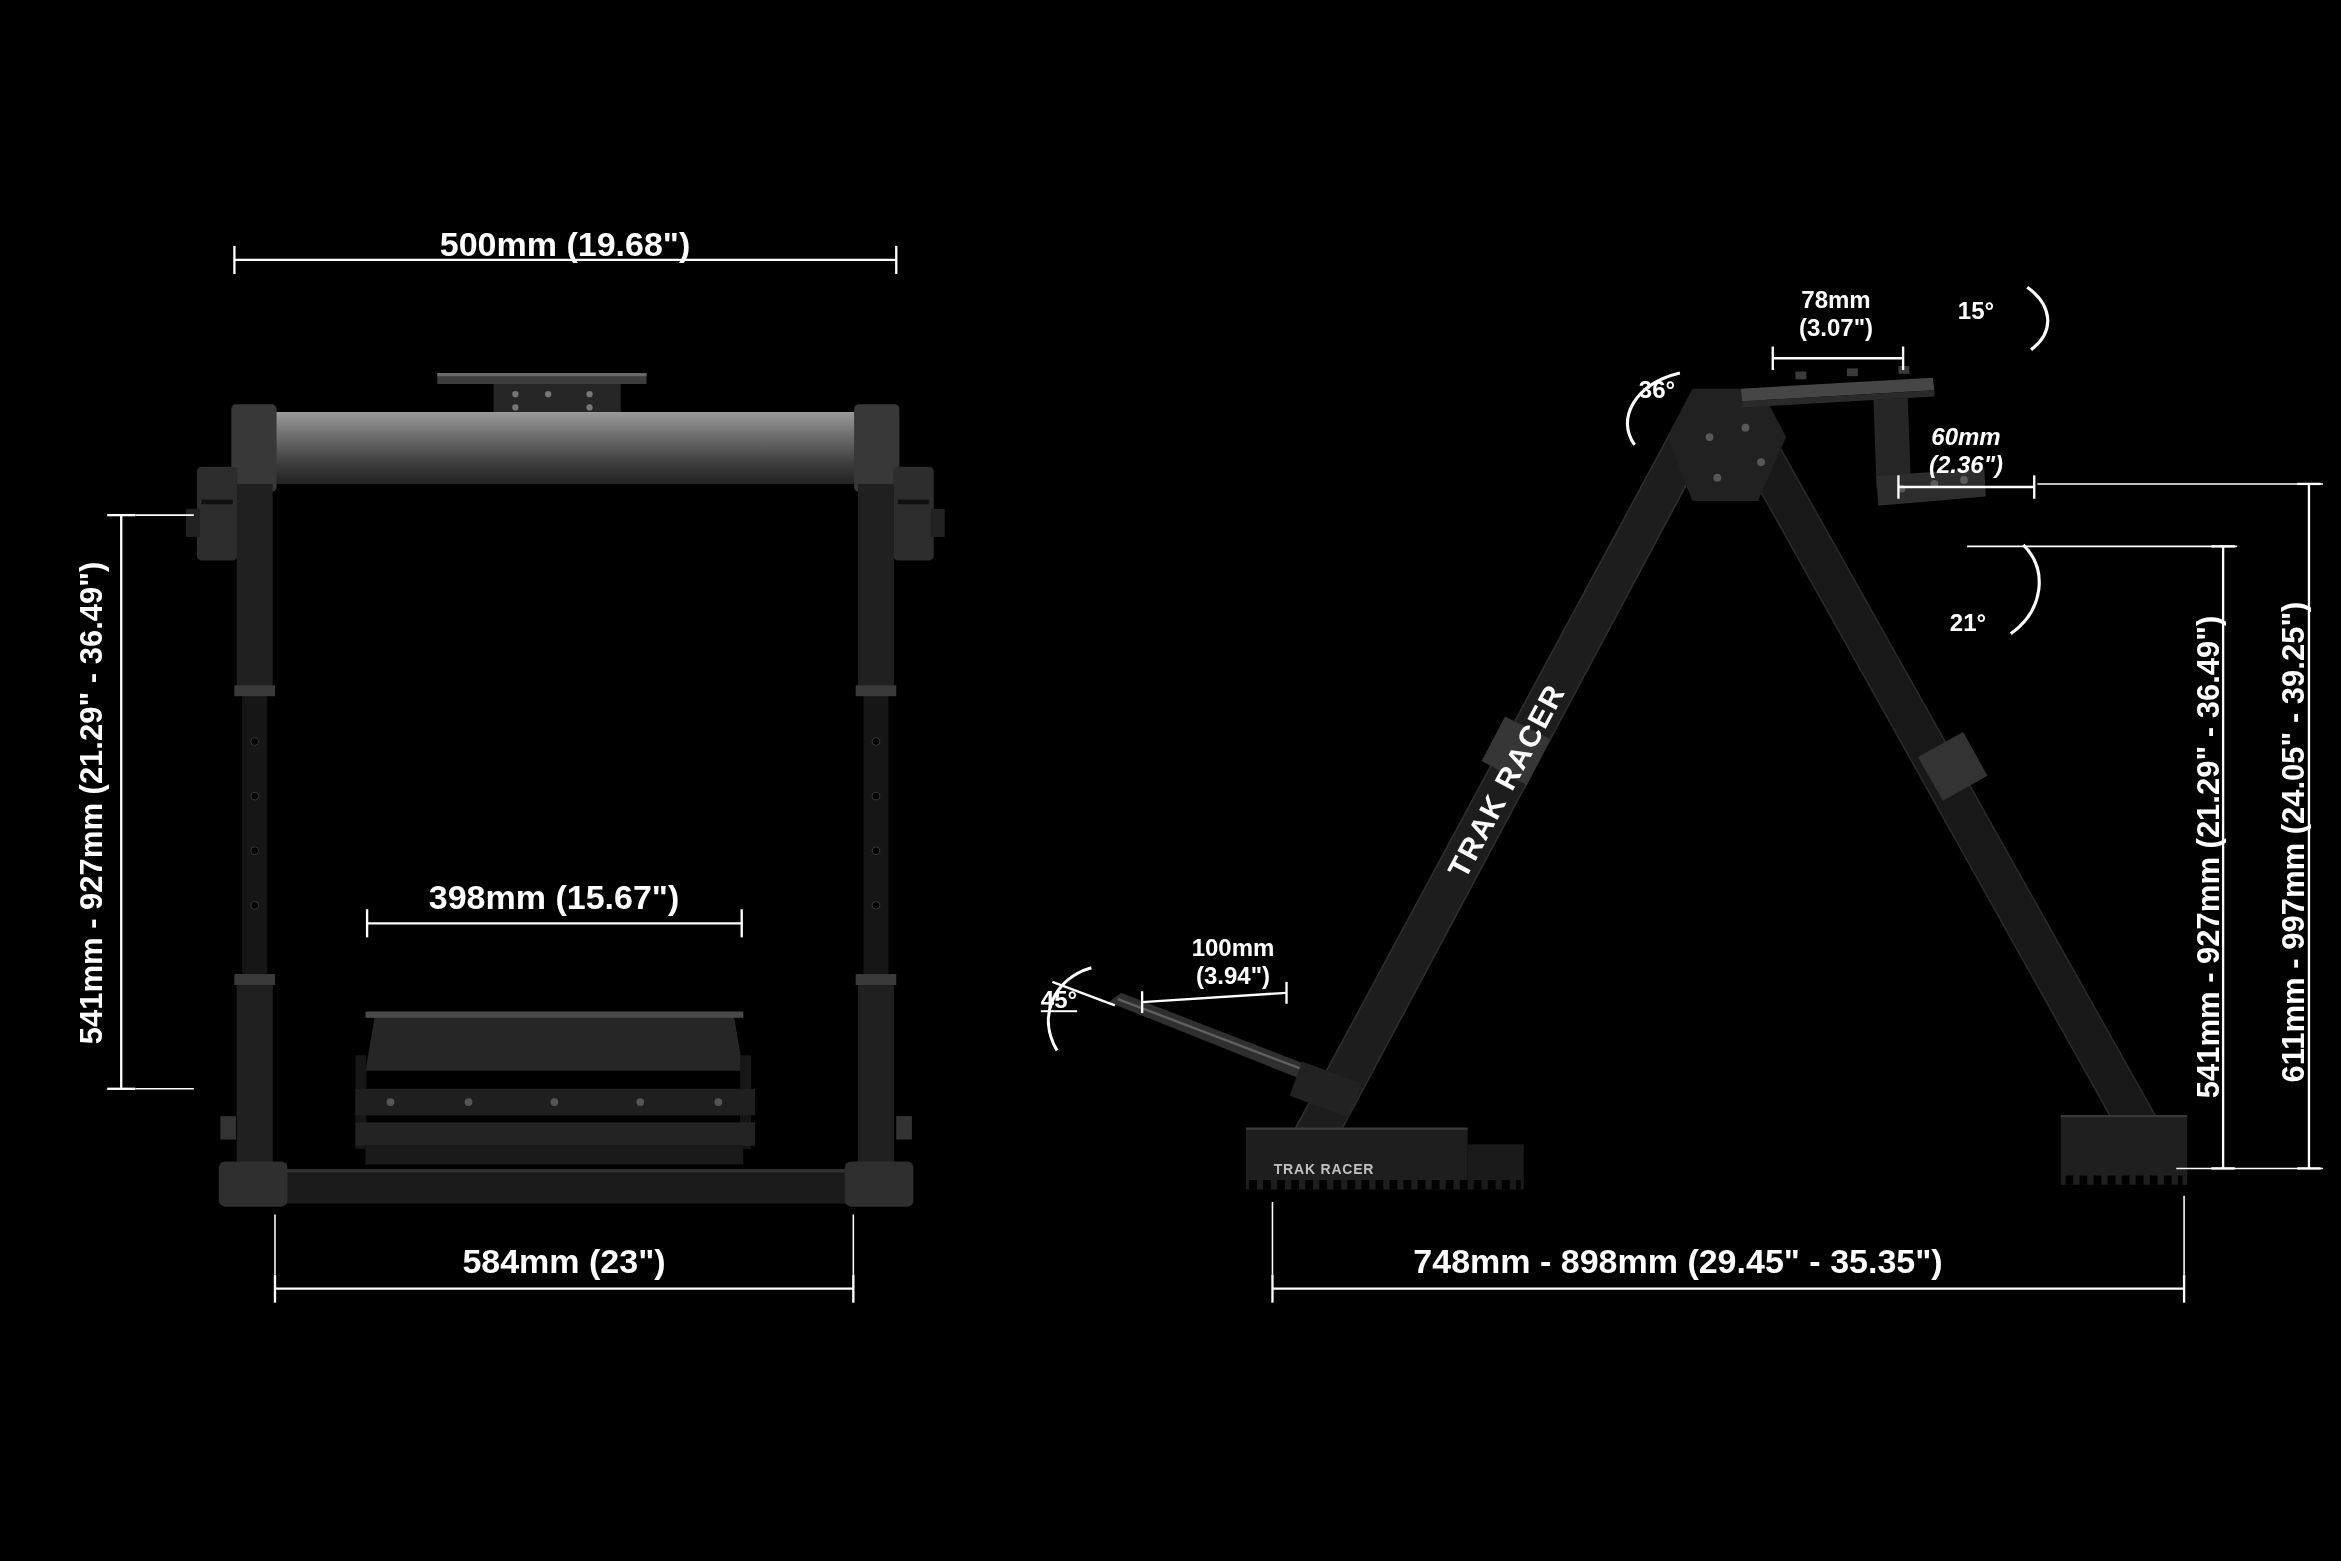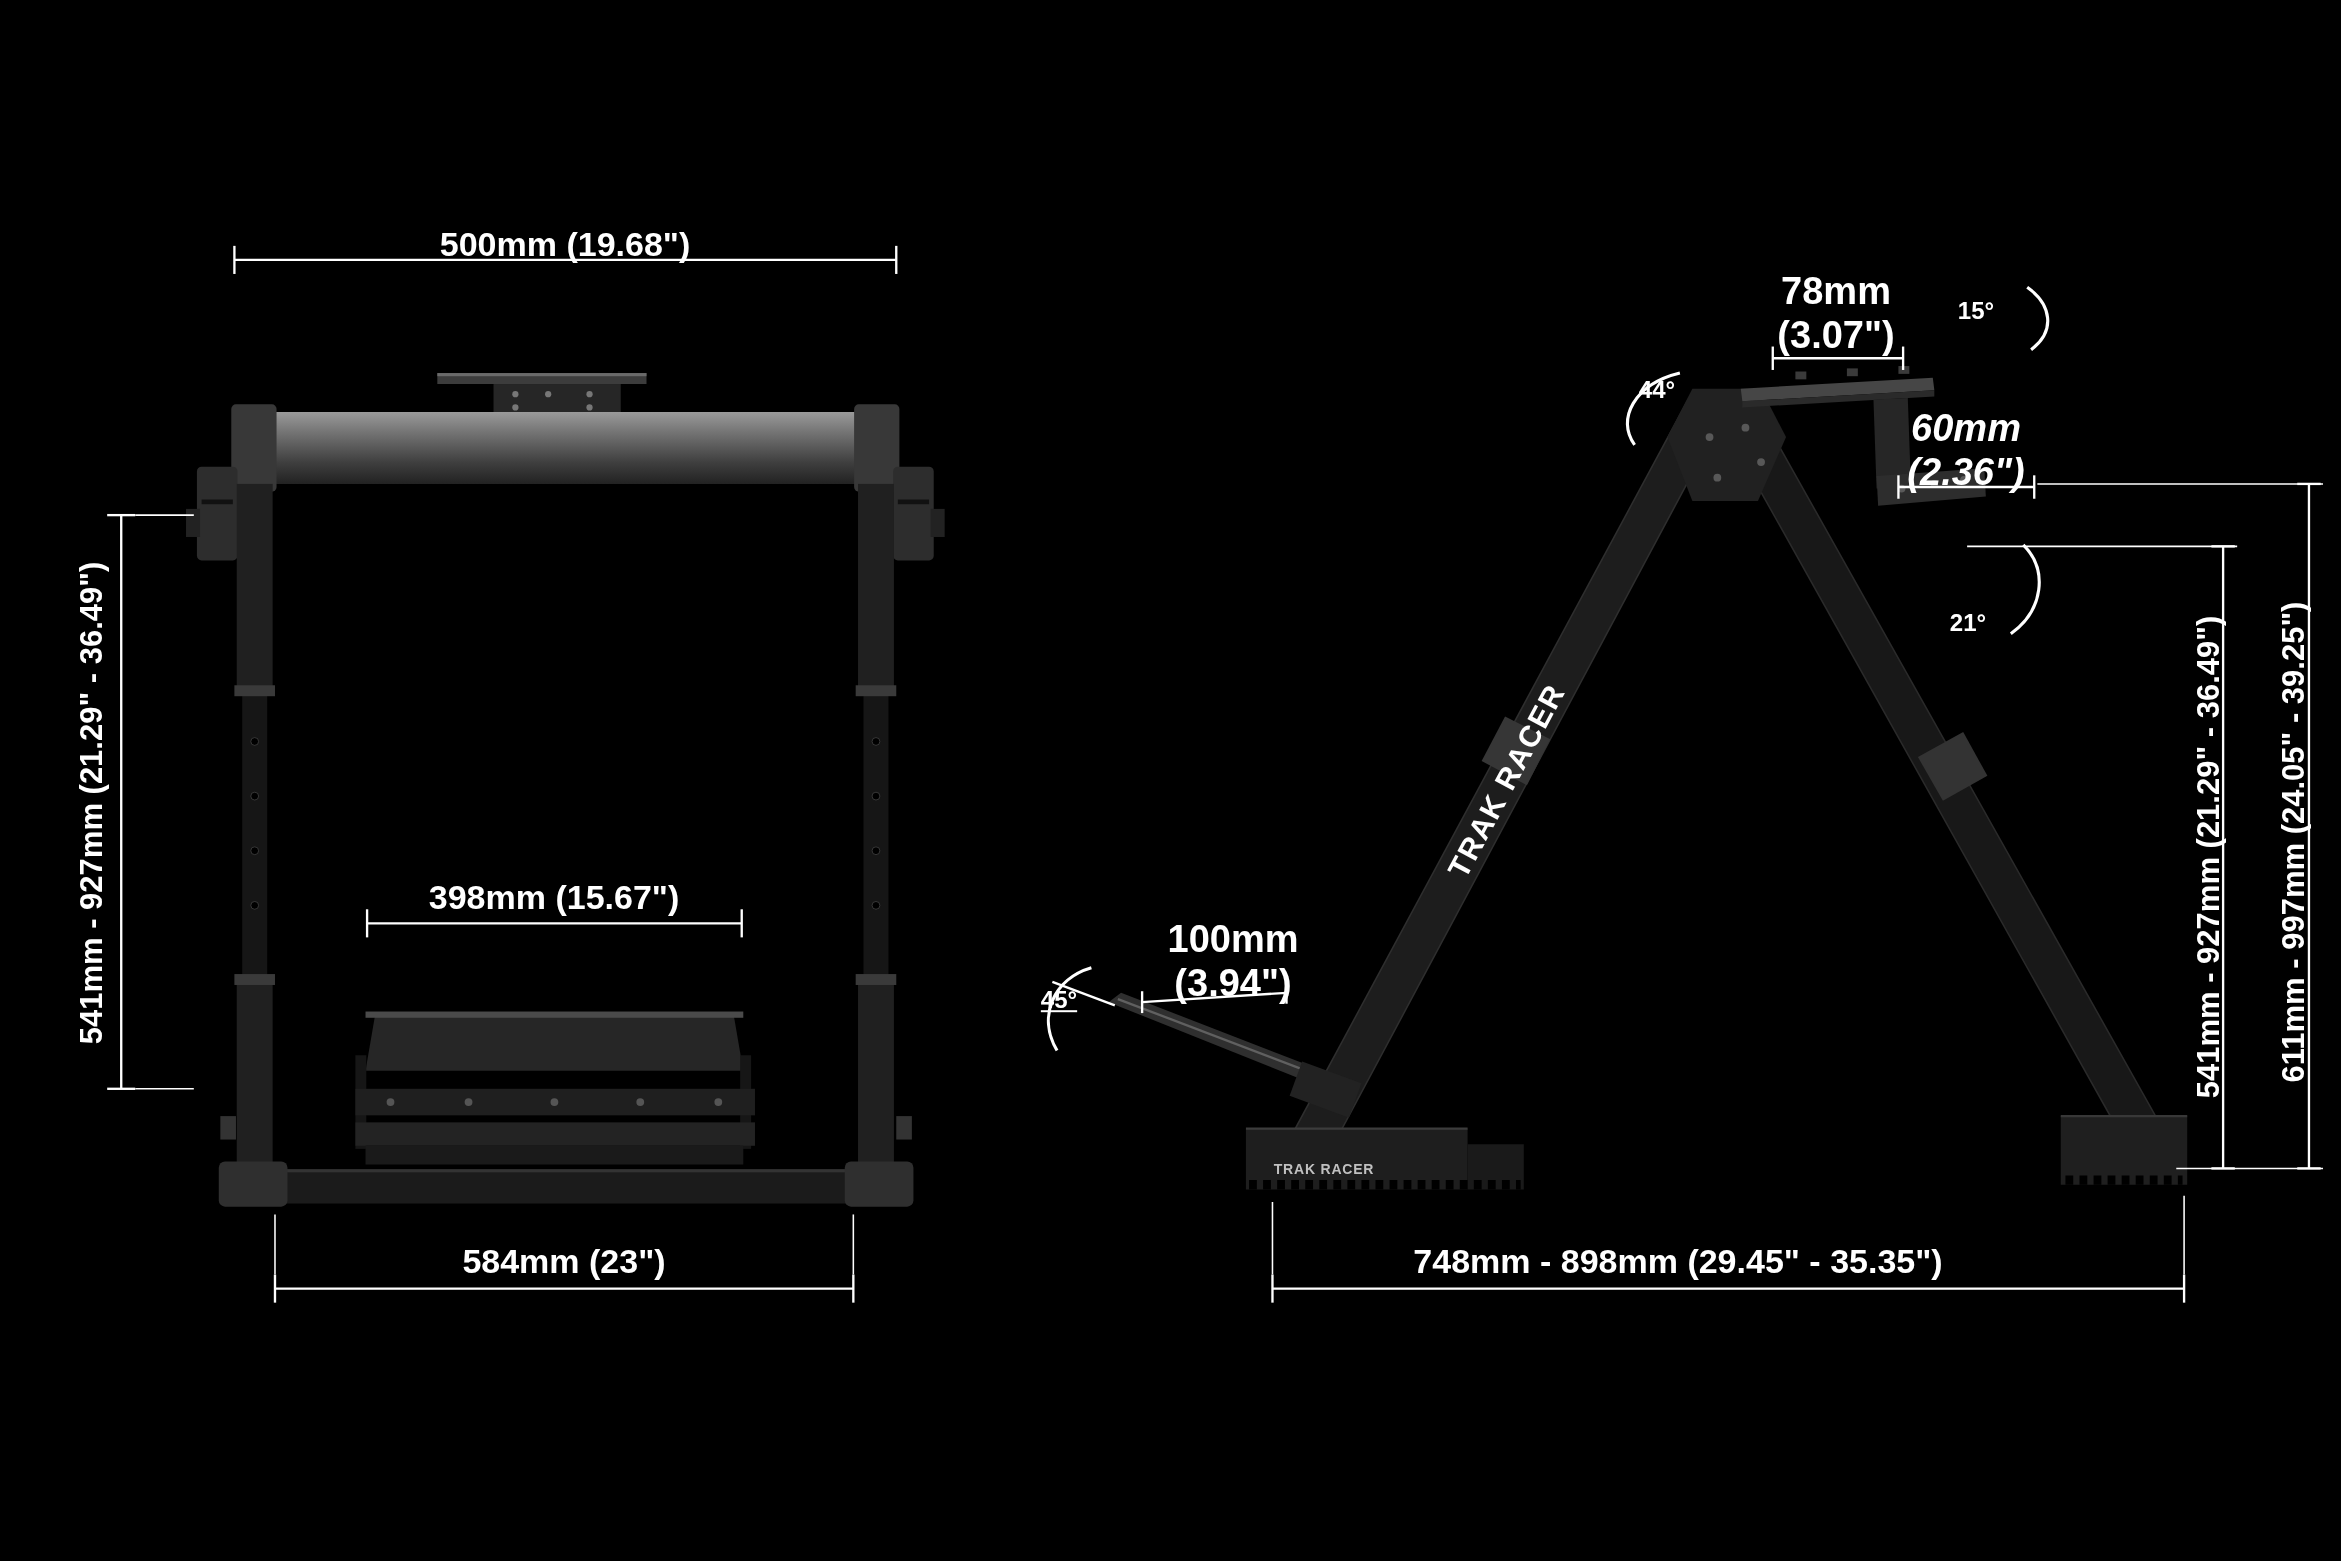--- a/index.html
+++ b/index.html
@@ -15,21 +15,21 @@
     position:absolute;
     transform:translate(-50%,-50%);
     color:#fff;
     font-weight:bold;
     white-space:nowrap;
     text-align:center;
     line-height:1.15;
   }
   .lbl.rot{transform:translate(-50%,-50%) rotate(-90deg);}
   .dim{font-size:34px;letter-spacing:0px;}
-  .dim2{font-size:38px;}
+  .dim2{font-size:24px;}
   .ang{font-size:24px;}
   .rotdim{font-size:31px;}
   .leg-logo{
     font-size:30px;
     letter-spacing:1.6px;
     transform:translate(-50%,-50%) rotate(-62deg);
     color:#fff;
   }
   .foot-logo{
     font-size:14px;
@@ -231,21 +231,21 @@
 
 <div class="lbl foot-logo" style="left:1324px;top:1169px;">TRAK RACER</div>
 
 <div class="lbl dim2 two-line" style="left:1836px;top:314px;">
   <div>78mm</div>
   <div>(3.07")</div>
 </div>
 
 <div class="lbl ang" style="left:1976px;top:311px;">15°</div>
 
-<div class="lbl ang" style="left:1657px;top:390px;">44°</div>
+<div class="lbl ang" style="left:1657px;top:390px;">36°</div>
 
 <div class="lbl dim2 two-line" style="left:1966px;top:451px;font-style:italic;">
   <div>60mm</div>
   <div>(2.36")</div>
 </div>
 
 <div class="lbl ang" style="left:1968px;top:581px;margin-top:42px;">21°</div>
 
 <div class="lbl dim2 two-line" style="left:1233px;top:962px;">
   <div>100mm</div>

